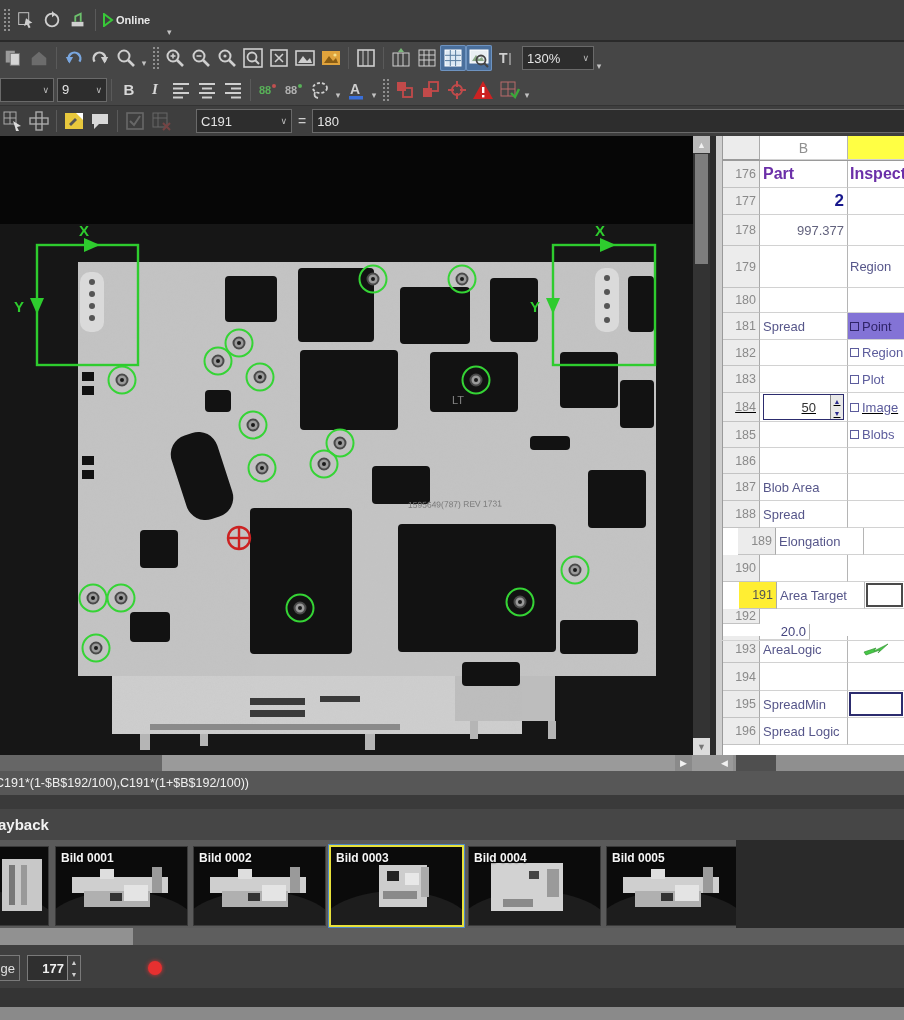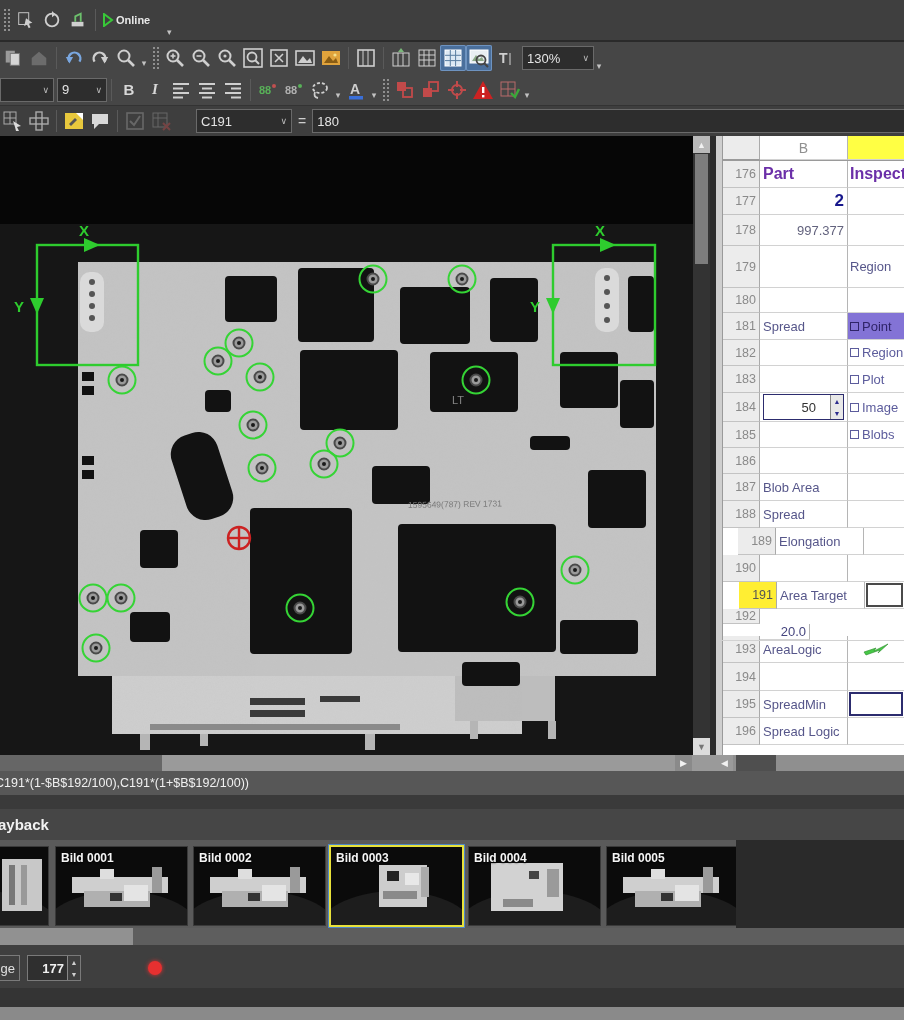--- a/index.html
+++ b/index.html
@@ -679,21 +679,21 @@
           </div>
         </div>
         <div class="srow" style="height: 27px;">
           <div class="rh">183</div>
           <div class="cb"></div>
           <div class="cc chk">
             <span class="chksq"></span>
             <span>Plot</span>
           </div>
         </div>
-        <div class="srow" style="height: 29px;">
+        <div class="srow" style="height: 29px; text-decoration: underline;">
           <div class="rh">184</div>
           <div class="cb t-label">
             <div class="spinbox">
               <div class="sv">50</div>
       <div class="spinctl">
                 <div>▲</div>
                 <div>▼</div>
               </div>
             </div>
           </div>

